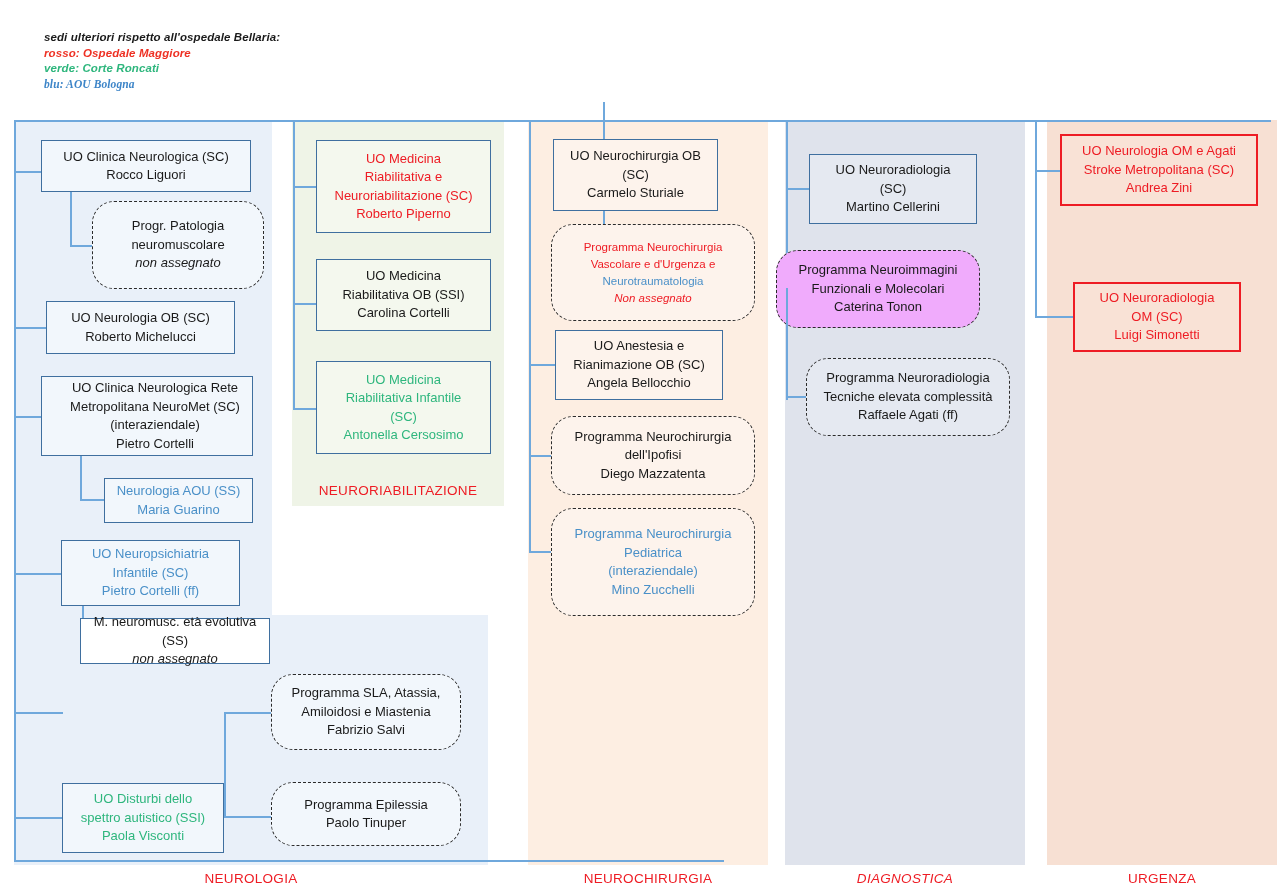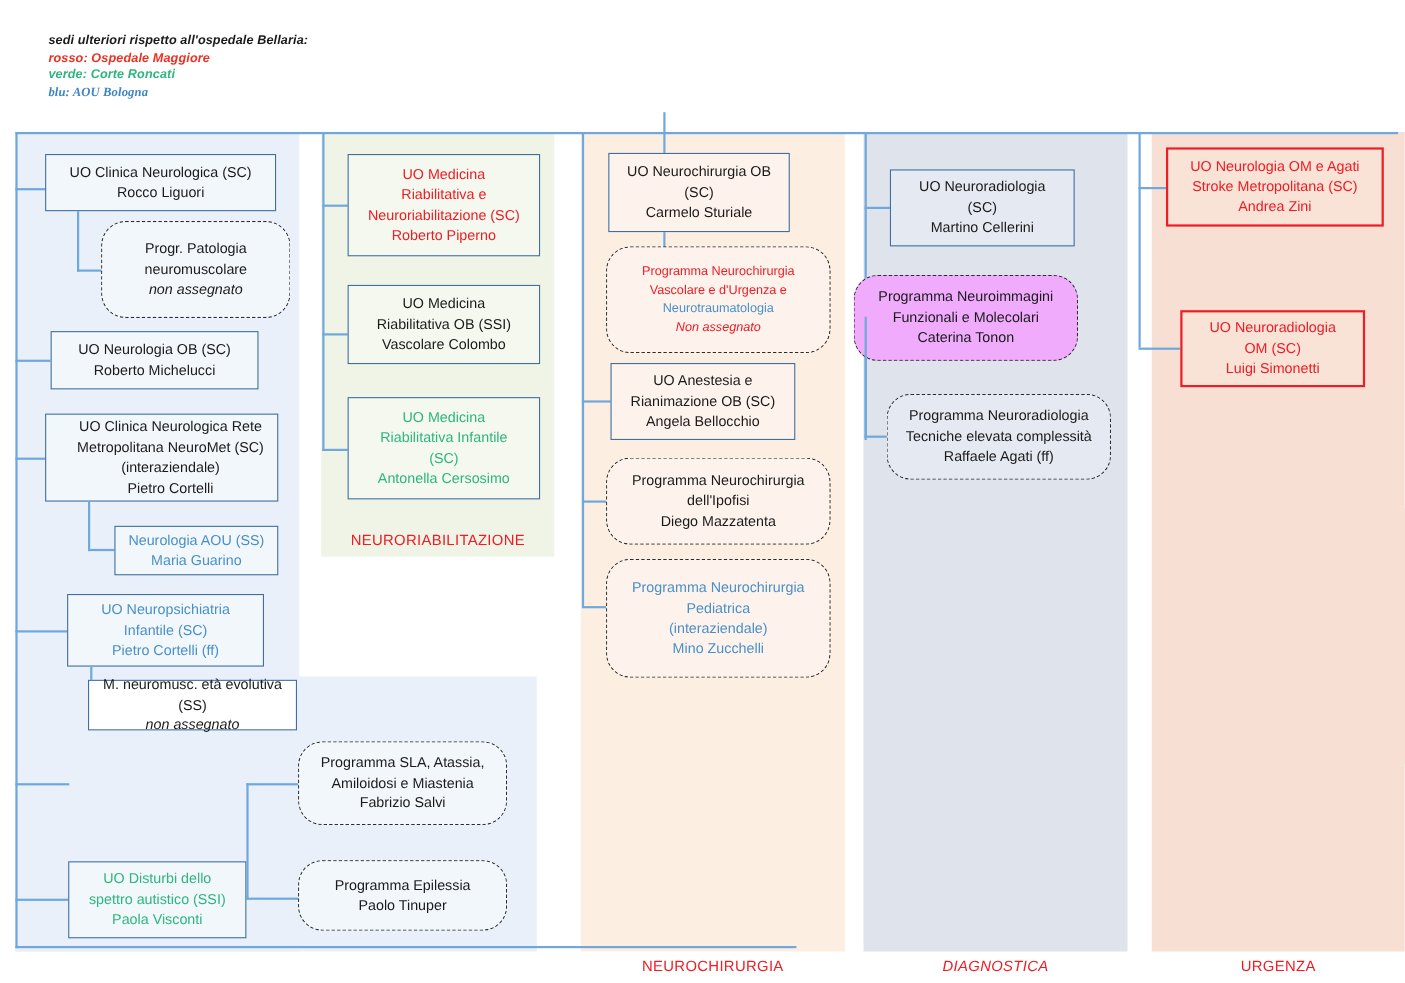--- a/index.html
+++ b/index.html
@@ -149,34 +149,35 @@
     <span class="ln-txt blk">Programma SLA, Atassia,</span>
     <span class="ln-txt blk">Amiloidosi e Miastenia</span>
     <span class="ln-txt blk">Fabrizio Salvi</span>
   </div>
   <div class="ln h" style="left:224px;top:816px;width:48px;"></div>
   <div class="node dash" style="left:271px;top:782px;width:190px;height:64px;background:#f2f7fc;">
     <span class="ln-txt blk">Programma Epilessia</span>
     <span class="ln-txt blk">Paolo Tinuper</span>
   </div>
 
+  <div class="caption" style="left:14px;top:871px;width:474px;">NEUROLOGIA</div>
 
   <div class="ln h" style="left:293px;top:186px;width:24px;"></div>
   <div class="node solid" style="left:316px;top:140px;width:175px;height:93px;background:#f4f8ee;">
     <span class="ln-txt red">UO Medicina</span>
     <span class="ln-txt red">Riabilitativa e</span>
     <span class="ln-txt red">Neuroriabilitazione (SC)</span>
     <span class="ln-txt red">Roberto Piperno</span>
   </div>
 
   <div class="ln h" style="left:293px;top:303px;width:24px;"></div>
   <div class="node solid" style="left:316px;top:259px;width:175px;height:72px;background:#f4f8ee;">
     <span class="ln-txt blk">UO Medicina</span>
     <span class="ln-txt blk">Riabilitativa OB (SSI)</span>
-    <span class="ln-txt blk">Vascolare Colombo</span>
+    <span class="ln-txt blk">Carolina Cortelli</span>
   </div>
 
   <div class="ln h" style="left:293px;top:408px;width:24px;"></div>
   <div class="node solid" style="left:316px;top:361px;width:175px;height:93px;background:#f4f8ee;">
     <span class="ln-txt grn">UO Medicina</span>
     <span class="ln-txt grn">Riabilitativa Infantile</span>
     <span class="ln-txt grn">(SC)</span>
     <span class="ln-txt grn">Antonella Cersosimo</span>
   </div>
 

